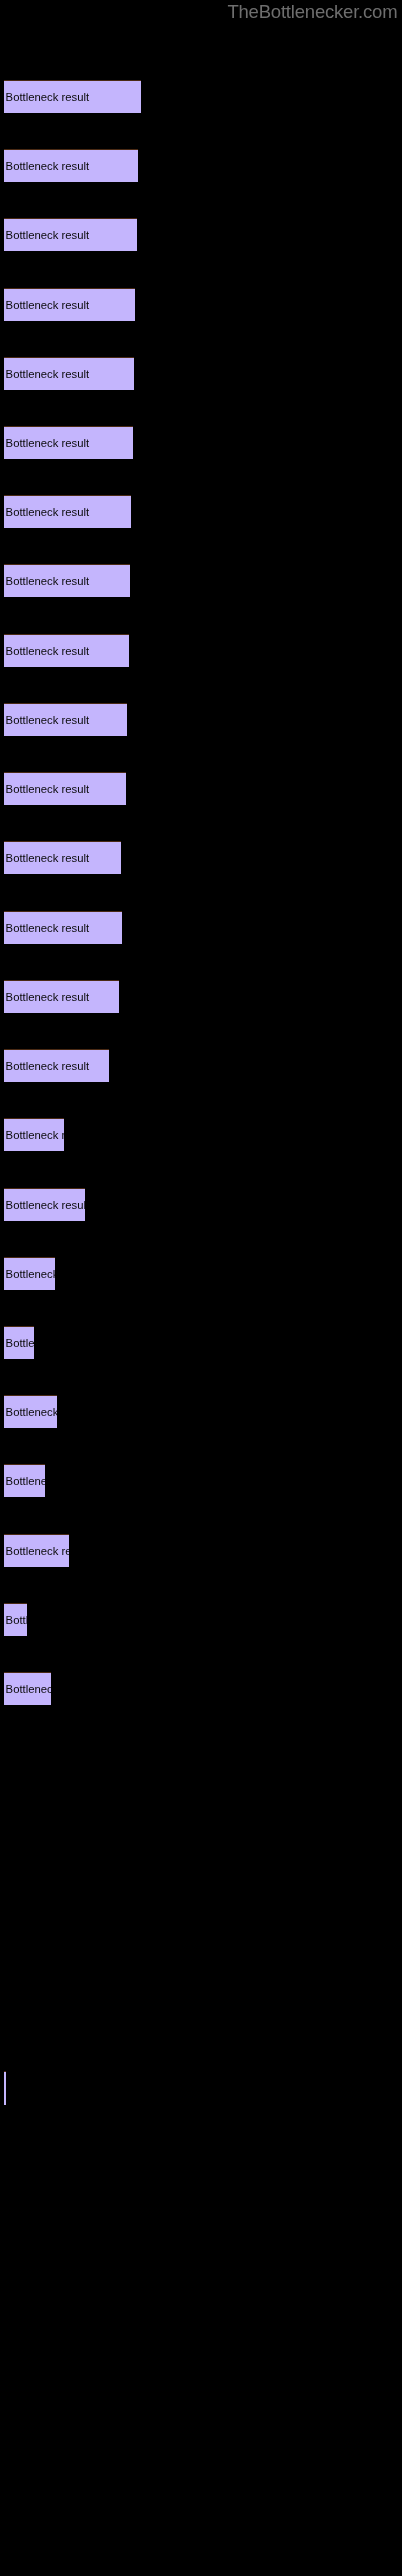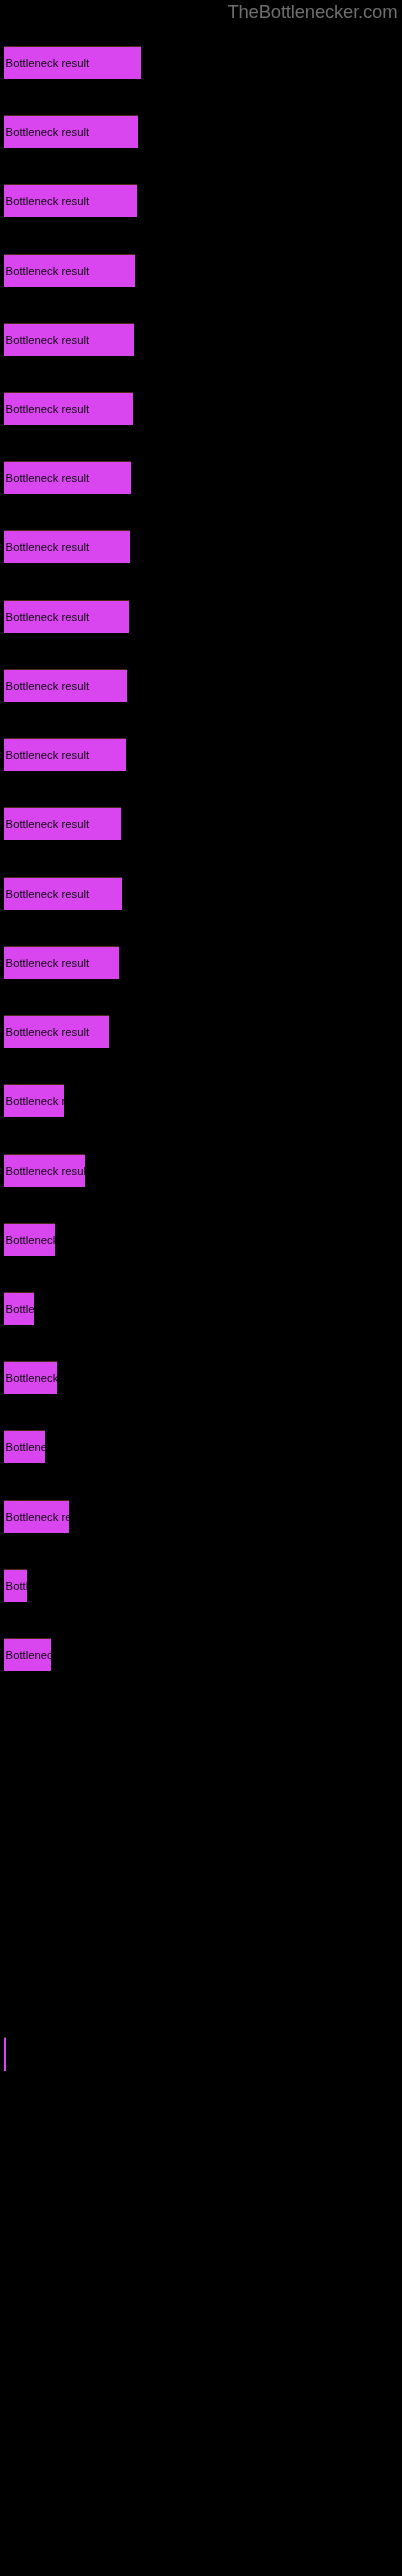--- a/index.html
+++ b/index.html
@@ -37,25 +37,26 @@
     position: absolute;
     left: 0;
     top: 0;
     width: 403px;
     height: 2576px;
   }
   .bar {
     position: absolute;
     left: 4px;
     height: 33px;
-    background: #d946ef;
+    background: #c4b5fd;
     border-top: 1.6px solid #4a2a14;
     box-sizing: border-box;
     overflow: hidden;
     white-space: nowrap;
+    margin-top: 34px;
   }
   .bar-label {
     position: absolute;
     left: 1.6px;
     top: 50%;
     transform: translateY(-50%);
     font-size: 11.3px;
     line-height: 13px;
     color: #0a0a0a;
     white-space: nowrap;

